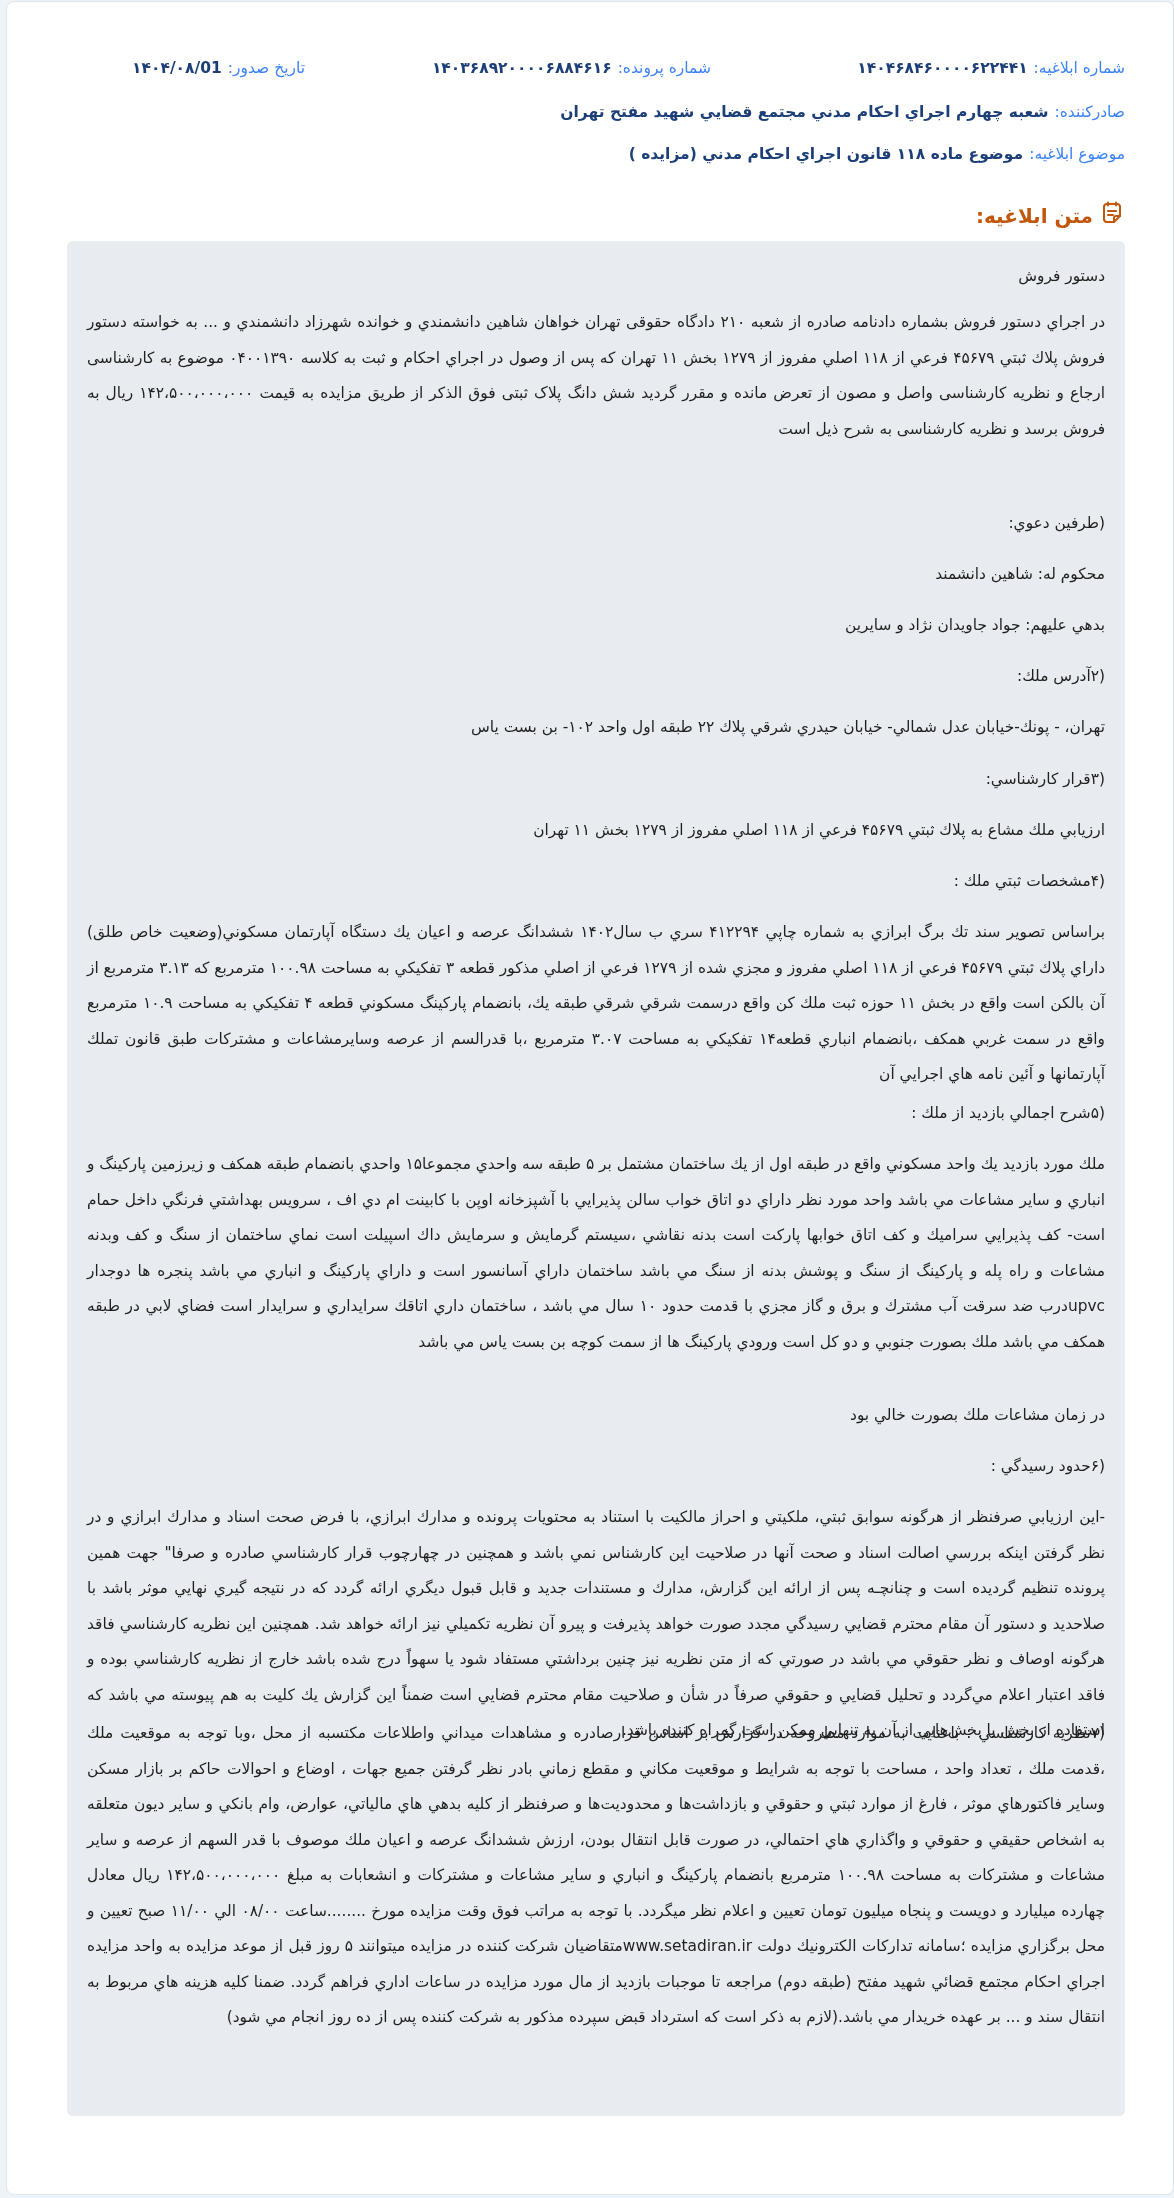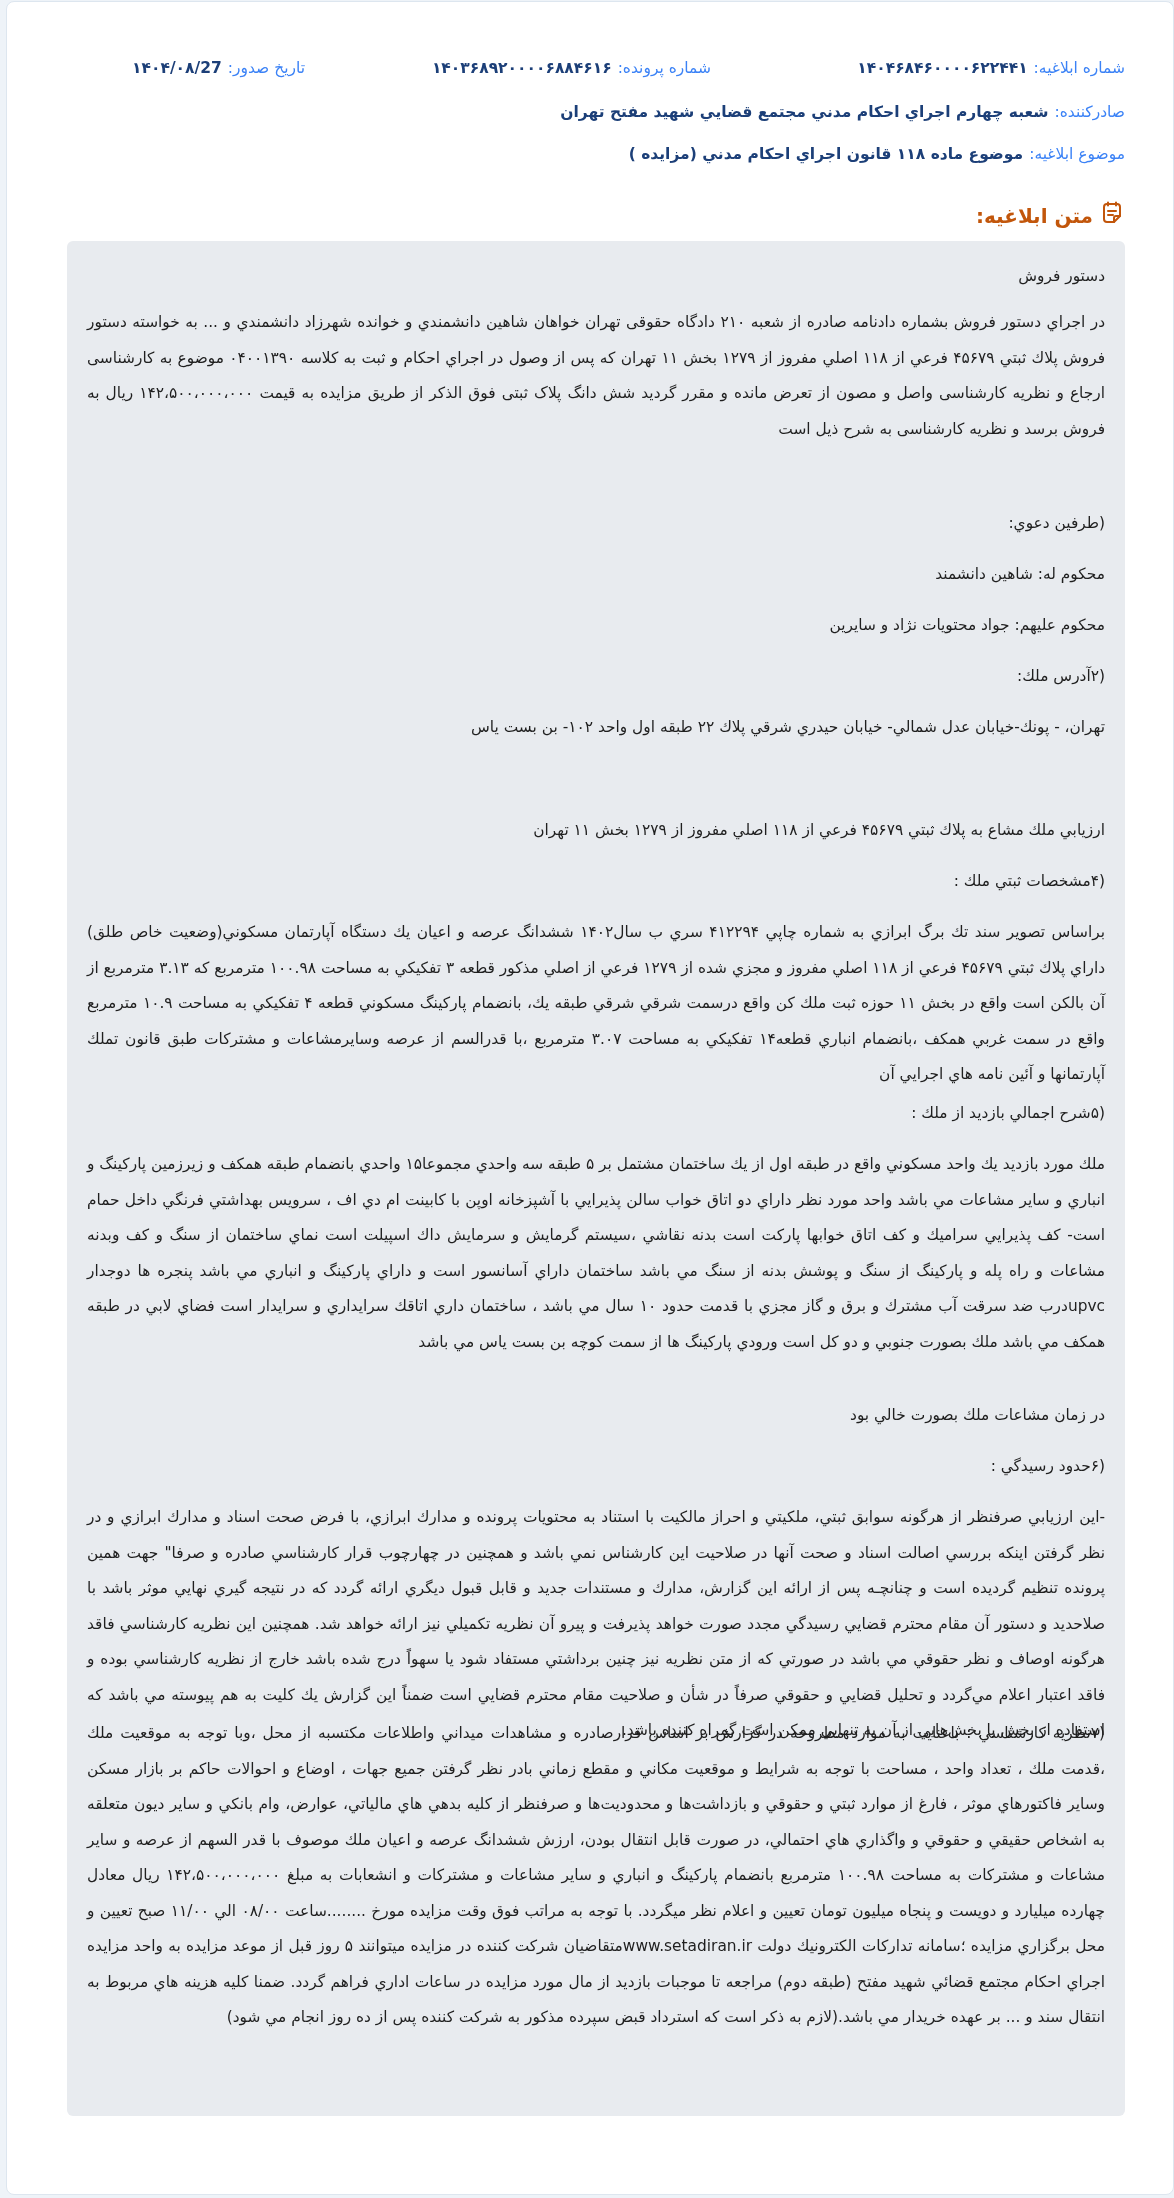--- a/index.html
+++ b/index.html
@@ -100,21 +100,21 @@
     <span class="item item-notice">
       <span class="meta-label">شماره ابلاغيه:</span>
       <span class="meta-value">۱۴۰۴۶۸۴۶۰۰۰۰۶۲۲۴۴۱</span>
     </span>
     <span class="item item-case">
       <span class="meta-label">شماره پرونده:</span>
       <span class="meta-value">۱۴۰۳۶۸۹۲۰۰۰۰۶۸۸۴۶۱۶</span>
     </span>
     <span class="item item-date">
       <span class="meta-label">تاريخ صدور:</span>
-      <span class="meta-value">۱۴۰۴/۰۸/27</span>
+      <span class="meta-value">۱۴۰۴/۰۸/01</span>
     </span>
   </div>
 
   <div class="meta-row row2">
     <span class="item">
       <span class="meta-label">صادرکننده:</span>
       <span class="meta-value">شعبه چهارم اجراي احكام مدني مجتمع قضايي شهيد مفتح تهران</span>
     </span>
   </div>
 
@@ -137,23 +137,24 @@
     <span>متن ابلاغيه:</span>
   </div>
 
   <div class="content-box">
 
 
     <p style="top:18px">دستور فروش</p>
     <p style="top:64px">در اجراي دستور فروش بشماره دادنامه  صادره از شعبه ۲۱۰ دادگاه حقوقی تهران خواهان شاهين دانشمندي و خوانده شهرزاد دانشمندي و ... به خواسته دستور فروش پلاك ثبتي ۴۵۶۷۹ فرعي از ۱۱۸ اصلي مفروز از ۱۲۷۹ بخش ۱۱ تهران كه پس از وصول در اجراي احكام و ثبت به كلاسه ۰۴۰۰۱۳۹۰ موضوع به كارشناسی ارجاع و نظريه كارشناسی واصل و مصون از تعرض مانده و مقرر گرديد شش دانگ پلاک ثبتی فوق الذكر از طريق مزايده به قيمت ۱۴۲،۵۰۰،۰۰۰،۰۰۰ ريال به فروش برسد و نظريه كارشناسی به شرح ذيل است</p>
     <p style="top:316px">محكوم له: شاهين دانشمند</p>
     <p style="top:265px">(طرفين دعوي:</p>
-    <p style="top:367px">محكوم عليهم: جواد محتويات نژاد و سايرين</p>
+    <p style="top:367px">بدهي عليهم: جواد جاويدان نژاد و سايرين</p>
     <p style="top:418px">(۲آدرس ملك:</p>
     <p style="top:469px">تهران، - پونك-خيابان عدل شمالي- خيابان حيدري شرقي پلاك ۲۲ طبقه اول واحد ۱۰۲- بن بست ياس</p>
+    <p style="top:521px">(۳قرار كارشناسي:</p>
     <p style="top:572px">ارزيابي ملك مشاع به  پلاك ثبتي ۴۵۶۷۹ فرعي از ۱۱۸ اصلي مفروز از ۱۲۷۹ بخش ۱۱ تهران</p>
     <p style="top:623px">(۴مشخصات ثبتي ملك :</p>
     <p style="top:674px">براساس تصوير سند تك برگ ابرازي به شماره چاپي ۴۱۲۲۹۴ سري ب  سال۱۴۰۲  ششدانگ عرصه و اعيان يك دستگاه آپارتمان مسكوني(وضعيت خاص طلق) داراي پلاك ثبتي ۴۵۶۷۹ فرعي از ۱۱۸ اصلي مفروز و مجزي شده از ۱۲۷۹ فرعي از اصلي مذكور قطعه ۳ تفكيكي  به مساحت ۱۰۰.۹۸ مترمربع  كه ۳.۱۳ مترمربع از آن بالكن است واقع در بخش ۱۱ حوزه ثبت ملك كن  واقع درسمت شرقي شرقي طبقه يك، بانضمام پاركينگ مسكوني قطعه ۴ تفكيكي به مساحت ۱۰.۹ مترمربع واقع در سمت غربي همكف ،بانضمام  انباري قطعه۱۴ تفكيكي به مساحت ۳.۰۷ مترمربع  ،با قدرالسم از عرصه وسايرمشاعات و مشتركات طبق قانون تملك آپارتمانها و آئين نامه هاي اجرايي آن</p>
     <p style="top:855px">(۵شرح اجمالي بازديد از ملك :</p>
     <p style="top:906px">ملك مورد بازديد يك واحد مسكوني واقع در طبقه اول  از يك ساختمان مشتمل بر ۵ طبقه سه واحدي مجموعا۱۵ واحدي بانضمام طبقه همكف و زيرزمين پاركينگ و انباري و ساير مشاعات مي باشد واحد مورد نظر داراي دو اتاق خواب سالن پذيرايي با آشپزخانه اوپن با كابينت ام دي اف ، سرويس بهداشتي فرنگي داخل حمام  است- كف پذيرايي سراميك و كف اتاق خوابها پاركت است بدنه نقاشي ،سيستم گرمايش و سرمايش داك اسپيلت است نماي ساختمان از سنگ و كف وبدنه مشاعات و راه پله و پاركينگ از سنگ و پوشش بدنه از سنگ مي باشد  ساختمان داراي آسانسور است و داراي پاركينگ و انباري مي باشد پنجره ها دوجدار   upvcدرب ضد سرقت آب مشترك و برق و گاز مجزي با قدمت حدود ۱۰ سال مي باشد ، ساختمان داري اتاقك سرايداري و سرايدار است فضاي لابي در طبقه همكف مي باشد ملك بصورت جنوبي و دو كل است ورودي پاركينگ ها از سمت كوچه بن بست ياس مي باشد</p>
     <p style="top:1157px">در زمان مشاعات ملك  بصورت خالي بود</p>
     <p style="top:1208px">(۶حدود رسيدگي :</p>
     <p style="top:1259px">-اين ارزيابي صرفنظر از هرگونه سوابق ثبتي، ملكيتي و احراز مالكيت با استناد به محتويات پرونده و مدارك ابرازي، با فرض صحت اسناد و مدارك ابرازي و در نظر گرفتن اينكه بررسي اصالت اسناد و صحت آنها در صلاحيت اين كارشناس نمي باشد و همچنين در چهارچوب قرار كارشناسي صادره و صرفا" جهت همين پرونده تنظيم گرديده است و چنانچـه پس از ارائه اين گزارش، مدارك و مستندات جديد و قابل قبول ديگري ارائه گردد كه در نتيجه گيري نهايي موثر باشد با صلاحديد و دستور آن مقام محترم قضايي رسيدگي مجدد صورت خواهد پذيرفت و پيرو آن نظريه تكميلي نيز ارائه خواهد شد. همچنين اين نظريه كارشناسي فاقد هرگونه اوصاف و نظر حقوقي مي باشد در صورتي كه از متن نظريه نيز چنين برداشتي مستفاد شود يا سهواً درج شده باشد خارج از نظريه كارشناسي بوده و فاقد اعتبار اعلام مي‌گردد و تحليل قضايي و حقوقي صرفاً در شأن و صلاحيت مقام محترم قضايي است ضمناً اين گزارش يك كليت به هم پيوسته مي باشد كه استفاده از بخش يا بخش‌هايي از آن به تنهايي ممكن است گمراه كننده باشد.</p>
     <p style="top:1475px">(۷نظريه كارشناسي : باعنايت به موارد مطروحه در گزارش بر اساس قرارصادره و مشاهدات ميداني واطلاعات مكتسبه از محل ،وبا توجه به موقعيت ملك ،قدمت ملك ، تعداد واحد ، مساحت  با توجه به شرايط و موقعيت مكاني و مقطع زماني بادر نظر گرفتن جميع جهات ، اوضاع و احوالات  حاكم بر بازار مسكن وساير فاكتورهاي موثر ، فارغ از موارد ثبتي و حقوقي و بازداشت‌ها و محدوديت‌ها و صرفنظر از كليه بدهي هاي مالياتي، عوارض، وام بانكي و ساير ديون متعلقه به اشخاص حقيقي و حقوقي و واگذاري هاي احتمالي، در صورت قابل انتقال بودن، ارزش ششدانگ عرصه و اعيان ملك موصوف با قدر السهم از عرصه و ساير مشاعات و مشتركات به مساحت ۱۰۰.۹۸ مترمربع بانضمام پاركينگ و انباري و ساير مشاعات و مشتركات و انشعابات  به مبلغ ۱۴۲،۵۰۰،۰۰۰،۰۰۰ ريال معادل چهارده ميليارد و دويست و پنجاه ميليون تومان تعيين و اعلام نظر ميگردد. با توجه به مراتب فوق وقت مزايده مورخ ........ساعت ۰۸/۰۰ الي ۱۱/۰۰ صبح تعيين و محل برگزاري مزايده ؛سامانه تداركات الكترونيك دولت www.setadiran.irمتقاضيان شركت كننده در مزايده ميتوانند ۵ روز قبل از موعد مزايده به واحد مزايده اجراي احكام مجتمع قضائي شهيد مفتح (طبقه دوم) مراجعه تا موجبات بازديد از مال مورد مزايده در ساعات اداري فراهم گردد. ضمنا كليه هزينه هاي مربوط به انتقال سند و ... بر عهده خريدار مي باشد.(لازم به ذكر است كه استرداد قبض سپرده مذكور به شركت كننده پس از ده روز انجام مي شود)</p>
   </div>

